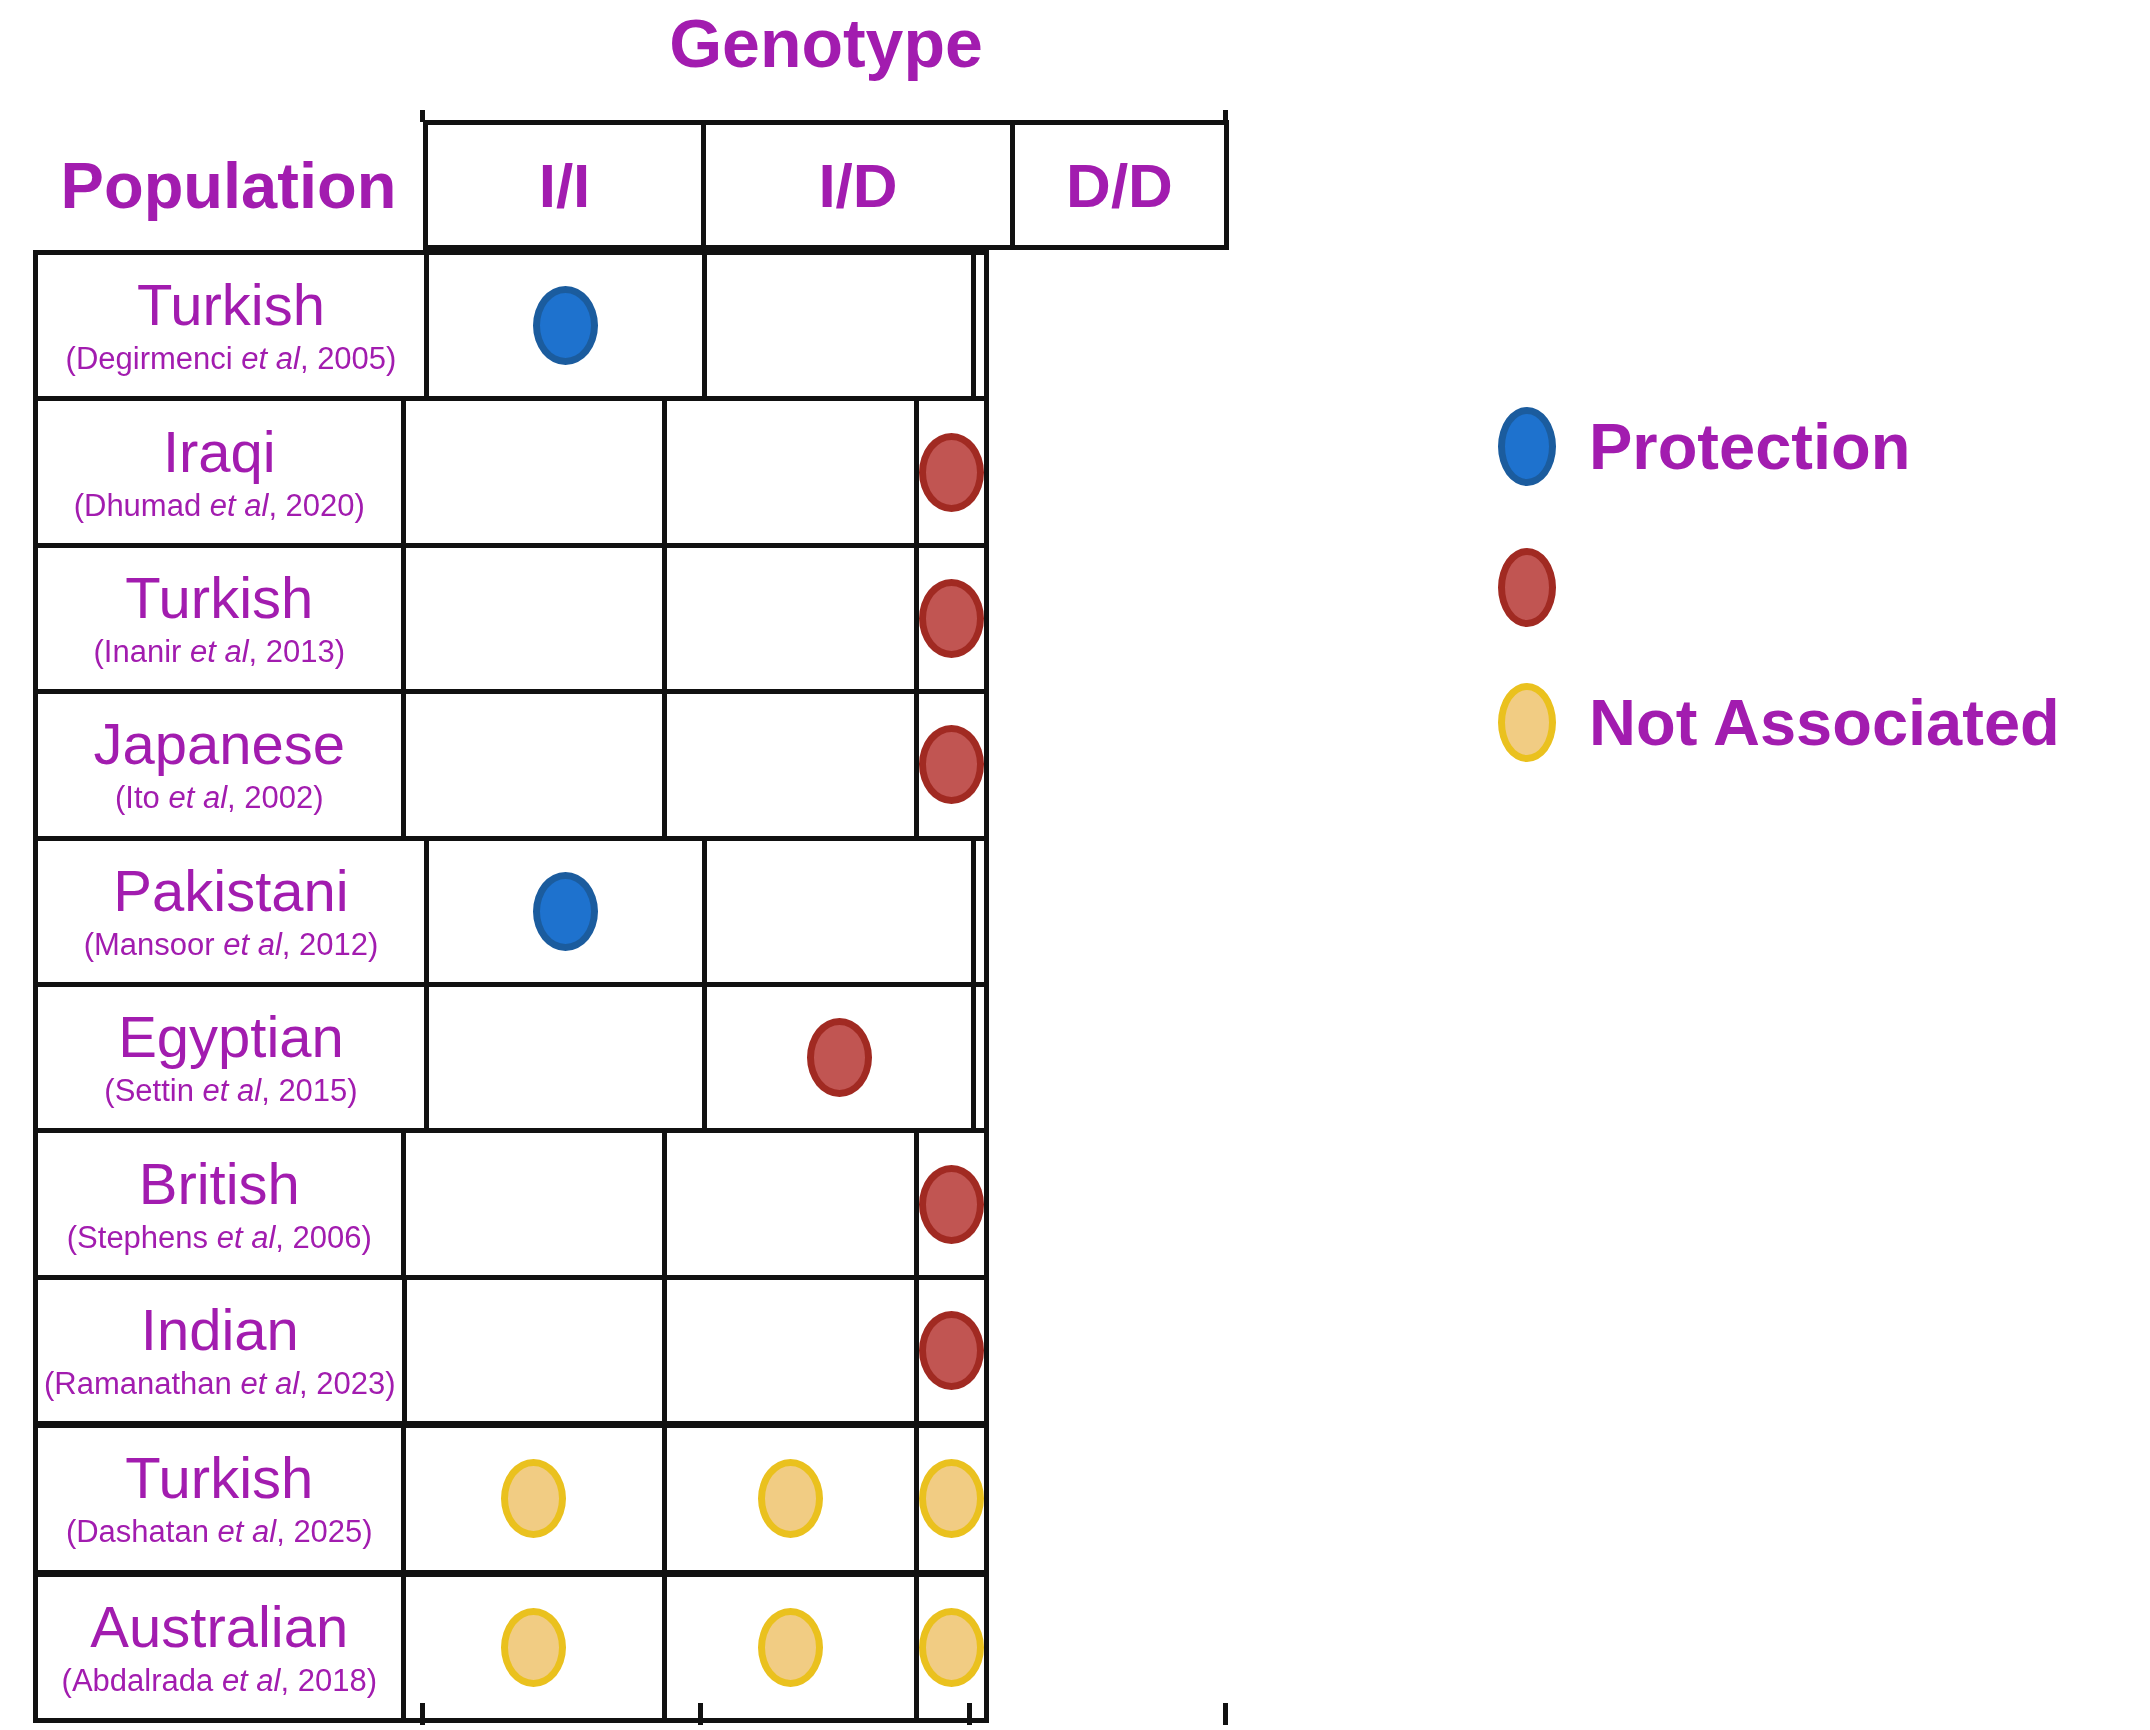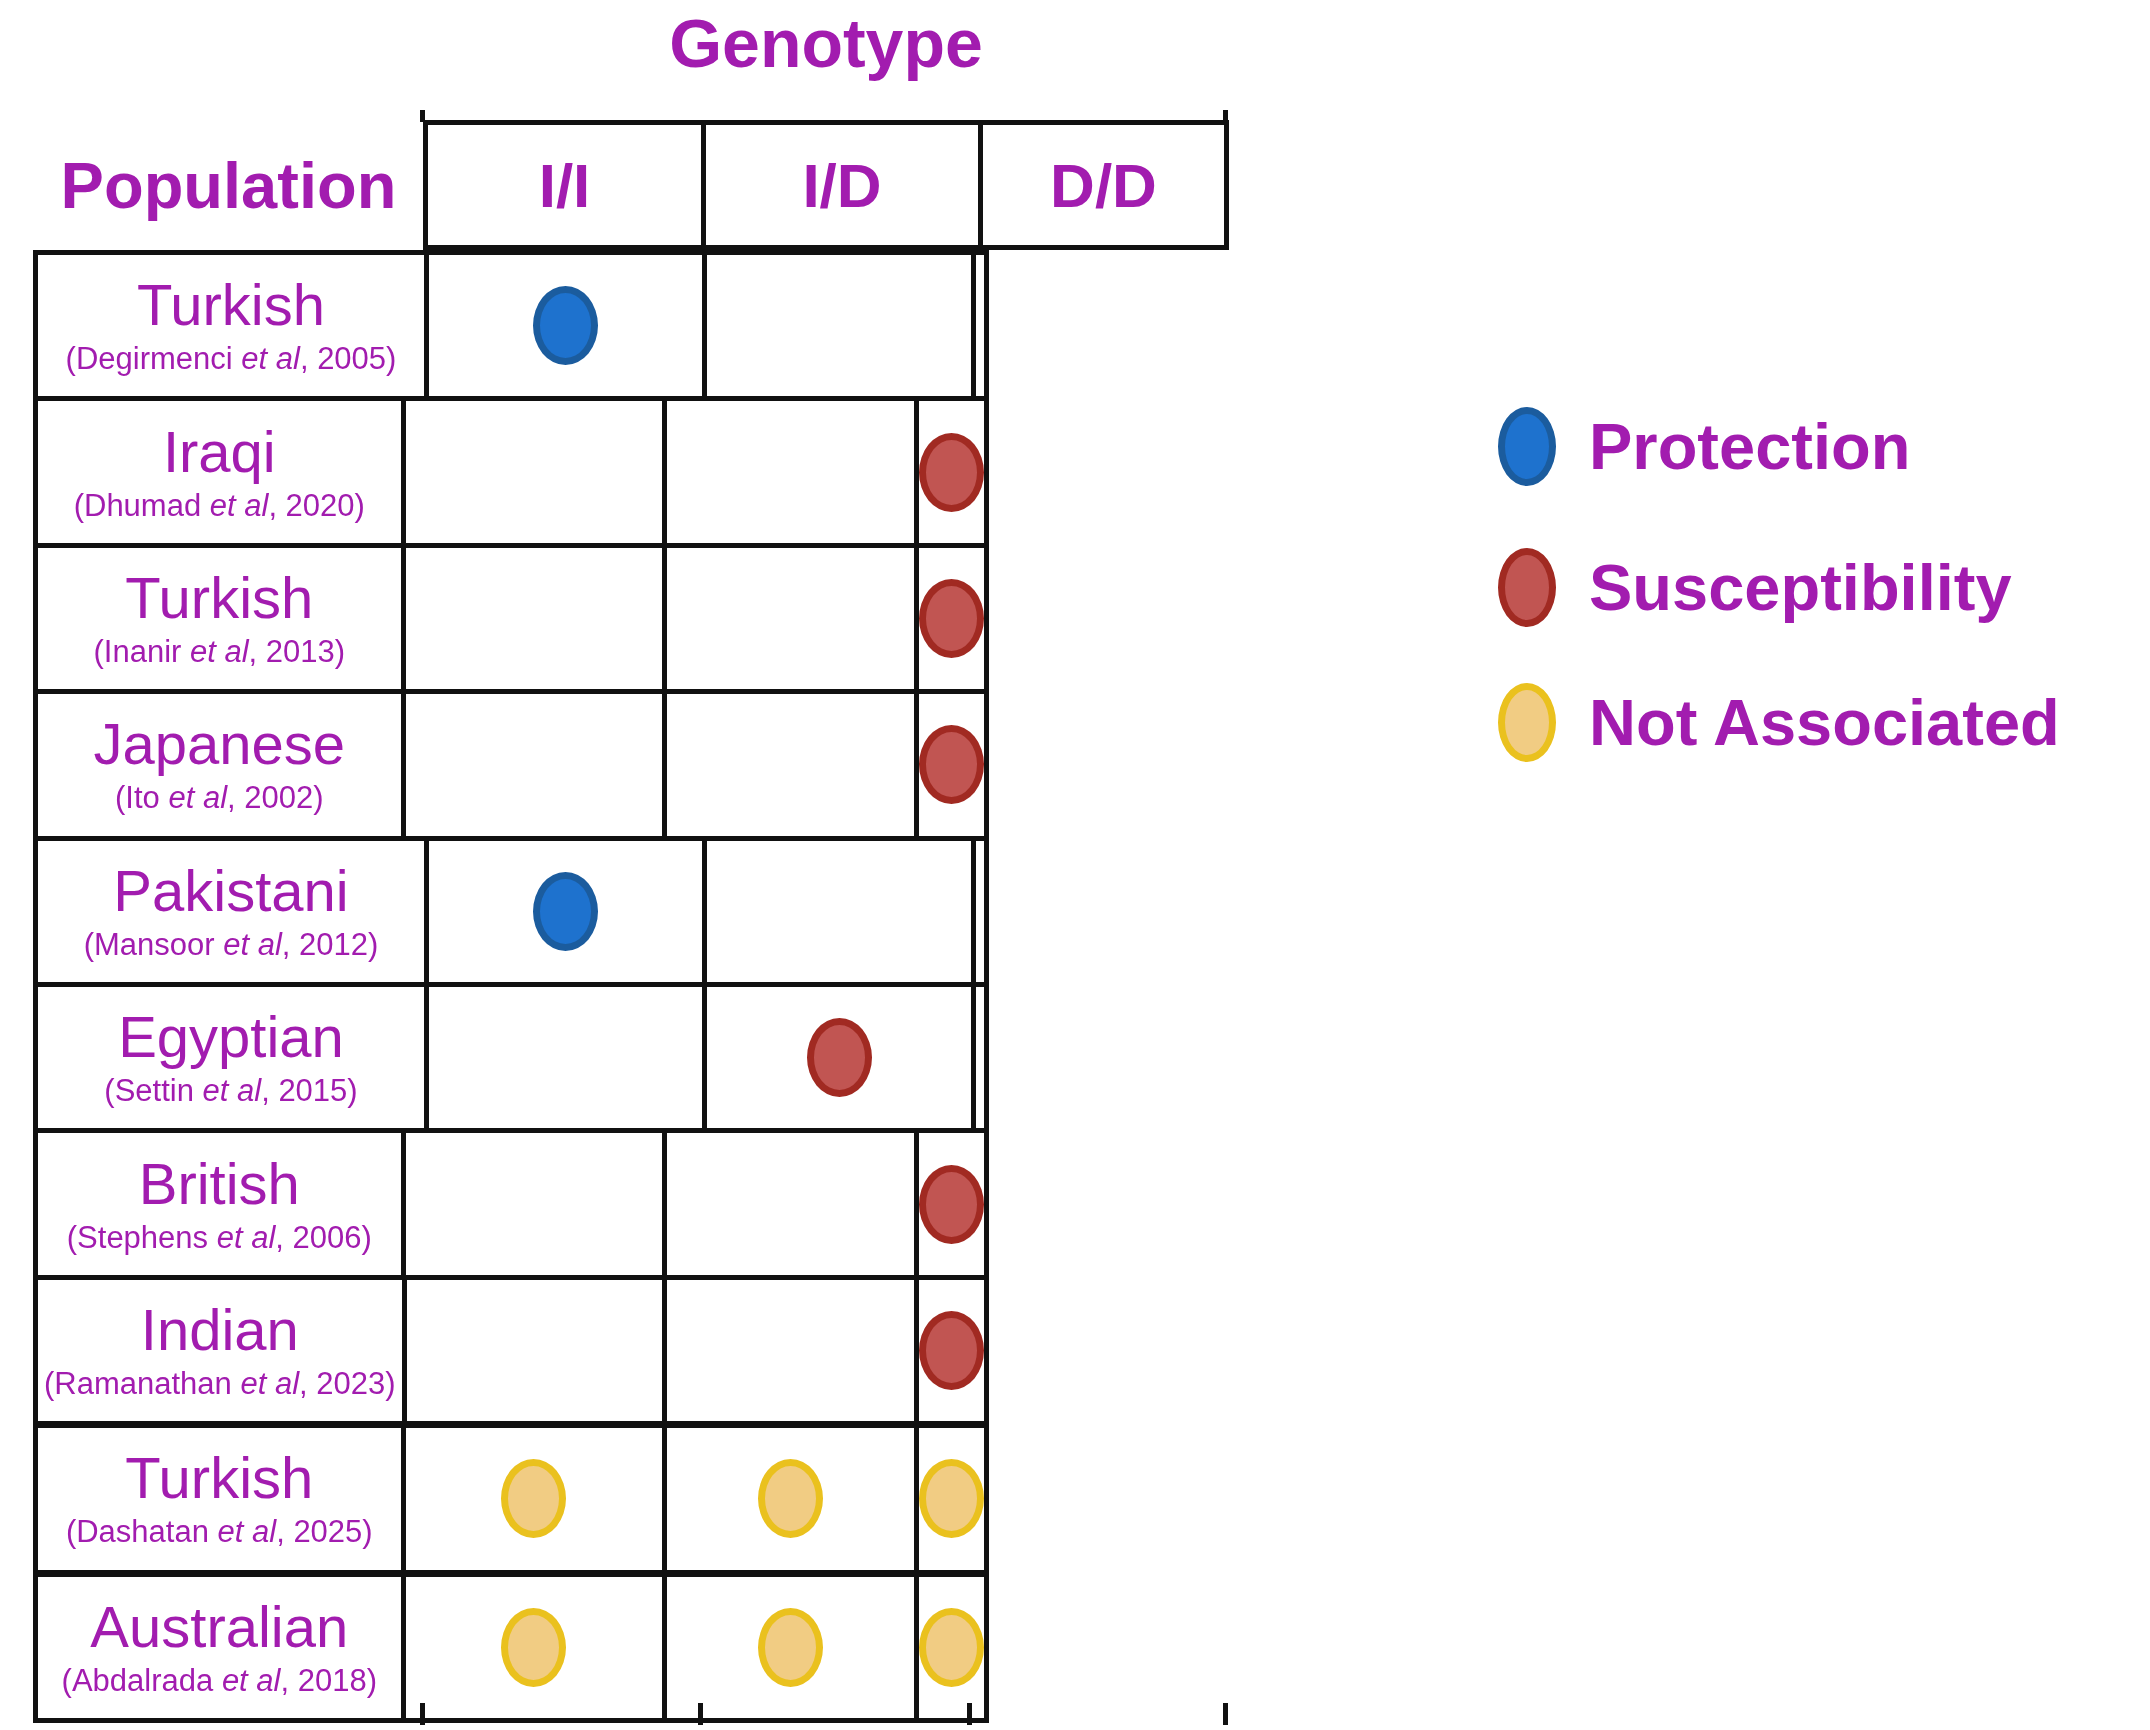--- a/index.html
+++ b/index.html
@@ -20,21 +20,21 @@
   
   .genotype-header{
     position:absolute;left:423px;top:120px;width:806px;height:130px;
     border:5.2px solid #111;box-sizing:border-box;display:flex;
   }
   .genotype-header .hcell{
     display:flex;align-items:center;justify-content:center;
     font-size:62px;font-weight:bold;box-sizing:border-box;
   }
   .genotype-header .hcell:nth-child(1){width:273px;}
-  .genotype-header .hcell:nth-child(2){width:277px;border-left:5.2px solid #111;}
+  .genotype-header .hcell:nth-child(2){width:309px;border-left:5.2px solid #111;}
   .genotype-header .hcell:nth-child(3){flex:1;border-left:5.2px solid #111;}
   
   .tick{position:absolute;background:#111;}
   
   .table-body{
     position:absolute;left:33px;top:250px;width:956px;height:1473px;
     border:5.2px solid #111;box-sizing:border-box;
     display:flex;flex-direction:column;
   }
   .row{display:flex;flex:1;box-sizing:border-box;}
@@ -206,21 +206,20 @@
         </div>
       </div>
     </div>
 
   <div class="legend-item" style="top:405px;">
     <span class="legend-dot" style="background: rgb(30, 114, 206); border-color: rgb(27, 92, 158);"></span>
     <span class="legend-label">Protection</span>
   </div>
   <div class="legend-item" style="top:546px;">
     <span class="legend-dot" style="background: rgb(193, 85, 82); border-color: rgb(161, 42, 34);"></span>
-    <span class="legend-label">Susceptibility</span>
   </div>
   <div class="legend-item" style="top:681px;">
     <span class="legend-dot" style="background: rgb(241, 204, 131); border-color: rgb(234, 193, 30);"></span>
     <span class="legend-label">Not Associated</span>
   </div>
 
 </div>
 
 
 </body></html>

